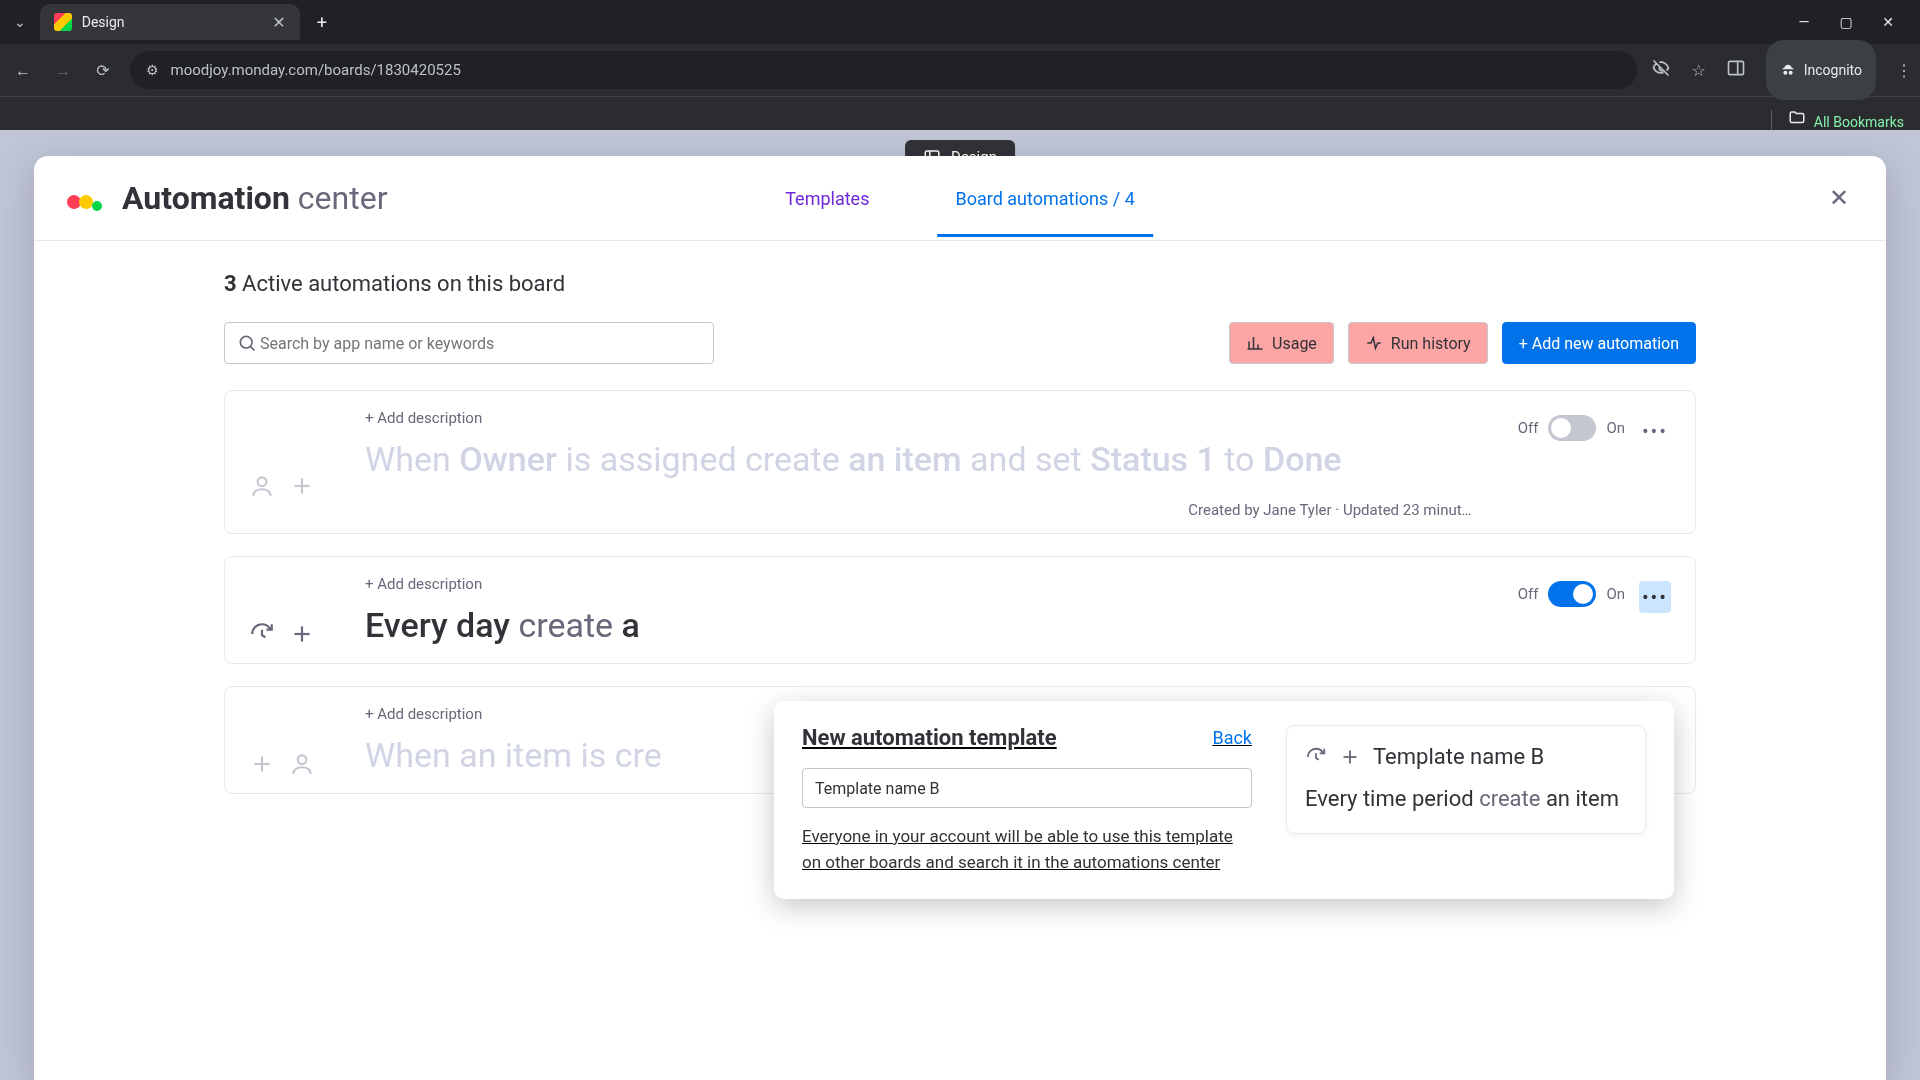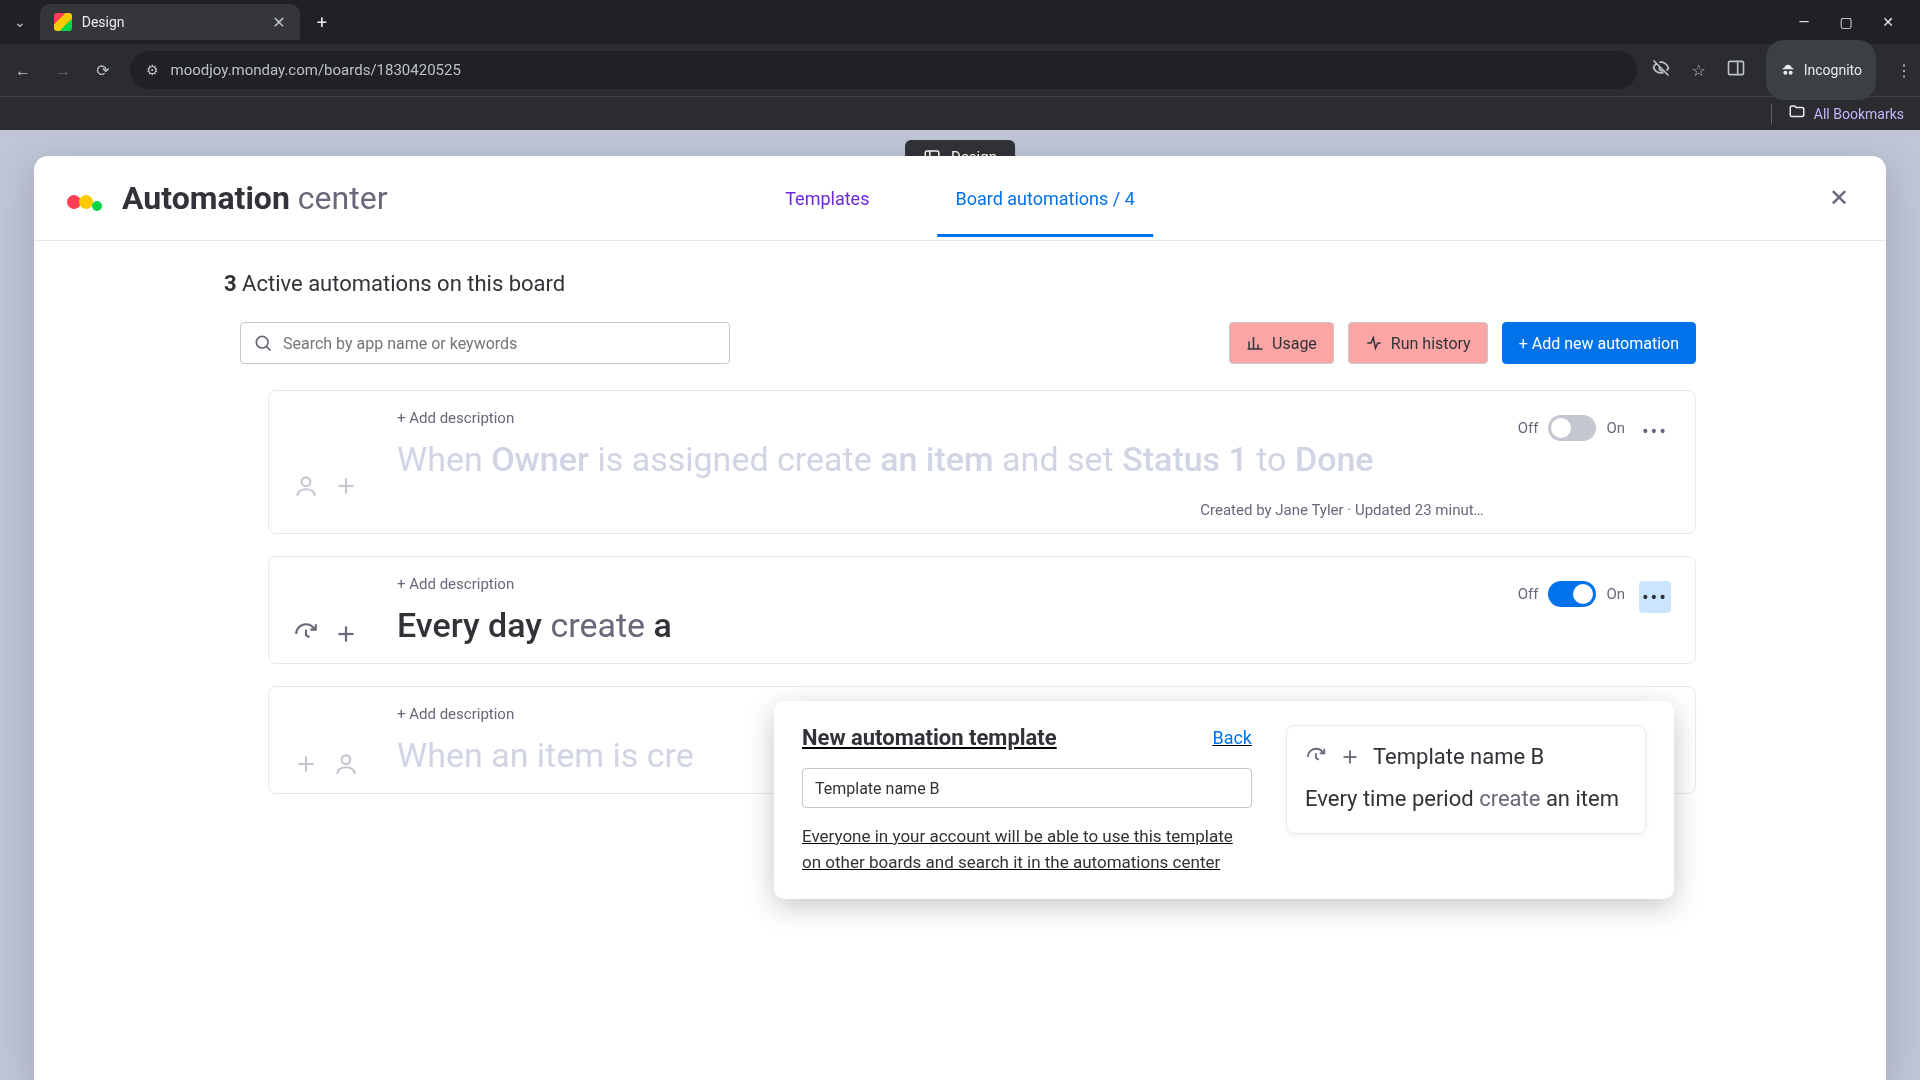--- a/index.html
+++ b/index.html
@@ -20,21 +20,21 @@
   .toolbar { display: flex; align-items: center; height: 52px; padding: 0 10px; gap: 14px; background: #2b2c2f; }
   .nav-icon { color: #bdc1c6; width: 26px; text-align: center; cursor: pointer; }
   .nav-icon.disabled { color: #5f6368; }
   .url-bar { flex: 1; display: flex; align-items: center; background: #202124; border-radius: 22px; height: 38px; padding: 0 16px; gap: 12px; color: #bdc1c6; font-size: 15px; }
   .url-bar .tune { font-size: 14px; }
   .right-icons { display: flex; align-items: center; gap: 20px; color: #bdc1c6; }
   .incognito-pill { display: flex; align-items: center; gap: 8px; background: #3c4043; color: #e8eaed; padding: 22px 14px; border-radius: 18px; font-size: 14px; }
   .incognito-pill svg { width: 16px; height: 16px; }
   .menu-dots-v { letter-spacing: -2px; }
 
-  .bookmarks-bar { display: flex; justify-content: flex-end; align-items: center; height: 34px; padding: 0 16px; background: #2b2c2f; color: #c4b5fd; font-size: 14px; gap: 8px; border-top: 1px solid #3c4043; }
+  .bookmarks-bar { display: flex; justify-content: flex-end; align-items: flex-end; height: 34px; padding: 0 16px; background: #2b2c2f; color: #86efac; font-size: 14px; gap: 8px; border-top: 1px solid #3c4043; }
   .bookmarks-bar .divider { width: 1px; height: 20px; background: #5f6368; margin-right: 8px; }
 
   
   .app-area { position: relative; height: calc(1080px - 44px - 52px - 34px); background: linear-gradient(#e8ecf5,#e8ecf5); }
   .page-indicator { position: absolute; top: 10px; left: 50%; transform: translateX(-50%); background: #323338; color: #fff; padding: 8px 18px; border-radius: 6px; display: flex; align-items: center; gap: 10px; font-size: 15px; }
   .backdrop-dim { position: absolute; inset: 0; background: rgba(120,130,160,0.35); }
 
   
   .modal { position: absolute; top: 26px; left: 34px; right: 34px; bottom: 0; background: #fff; border-radius: 14px 14px 0 0; box-shadow: 0 10px 40px rgba(0,0,0,0.18); display: flex; flex-direction: column; overflow: hidden; }
   .modal-header { display: flex; align-items: center; height: 84px; padding: 0 30px; position: relative; }
@@ -48,29 +48,29 @@
   .tab-item.active { color: #0073ea; }
   .tab-item.active::after { content: ""; position: absolute; left: 0; right: 0; bottom: 0; height: 3px; background: #0073ea; }
   .close-x { margin-left: auto; font-size: 24px; color: #676879; cursor: pointer; width: 34px; height: 34px; display: flex; align-items: center; justify-content: center; border-radius: 4px; }
   .modal-divider { height: 1px; background: #e6e9ef; }
 
   .modal-body { flex: 1; padding: 30px 190px 0 190px; position: relative; overflow: hidden; }
   .count-line { font-size: 22px; color: #323338; margin-bottom: 26px; }
   .count-line .num { font-weight: 700; }
 
   .controls-row { display: flex; align-items: center; gap: 14px; margin-bottom: 26px; }
-  .search-box { display: flex; align-items: center; gap: 10px; border: 1px solid #c5c7d0; border-radius: 4px; height: 42px; padding: 0 12px; width: 490px; margin-left: 16px; }
+  .search-box { display: flex; align-items: center; gap: 3px; border: 1px solid #c5c7d0; border-radius: 4px; height: 42px; padding: 0 12px; width: 490px; }
   .search-box svg { width: 20px; height: 20px; stroke: #676879; }
   .search-box input { border: none; outline: none; font-size: 16px; color: #323338; flex: 1; }
   .spacer { flex: 1; }
   .btn { height: 42px; padding: 0 16px; border-radius: 4px; font-size: 16px; display: flex; align-items: center; gap: 8px; cursor: pointer; border: 1px solid #c5c7d0; background: #fca5a5; color: #323338; }
   .btn.primary { background: #0073ea; color: #fff; border-color: #0073ea; }
   .btn svg { width: 18px; height: 18px; }
 
-  .automation-card { border: 1px solid #e6e9ef; border-radius: 8px; padding: 18px 24px 14px 24px; margin-bottom: 22px; display: flex; gap: 34px; position: relative; margin-left: 44px; }
+  .automation-card { border: 1px solid #e6e9ef; border-radius: 8px; padding: 18px 24px 14px 24px; margin-bottom: 22px; display: flex; gap: 46px; position: relative; }
   .card-icons { display: flex; align-items: center; gap: 14px; color: #c5c7d0; padding-top: 44px; min-width: 70px; }
   .card-icons svg { width: 26px; height: 26px; }
   .card-main { flex: 1; }
   .add-desc { color: #676879; font-size: 15px; margin-bottom: 10px; cursor: pointer; }
   .rule-text { font-size: 34px; line-height: 1.35; color: #676879; }
   .rule-text .strong { color: #323338; font-weight: 500; }
   .automation-card.dim .rule-text, .automation-card.dim .rule-text .strong { color: #d0d4e4; }
   .card-meta { color: #676879; font-size: 15px; text-align: right; margin-top: 18px; }
   .card-right { display: flex; align-items: flex-start; gap: 14px; padding-top: 6px; }
   .toggle-wrap { display: flex; align-items: center; gap: 10px; color: #676879; font-size: 15px; }

